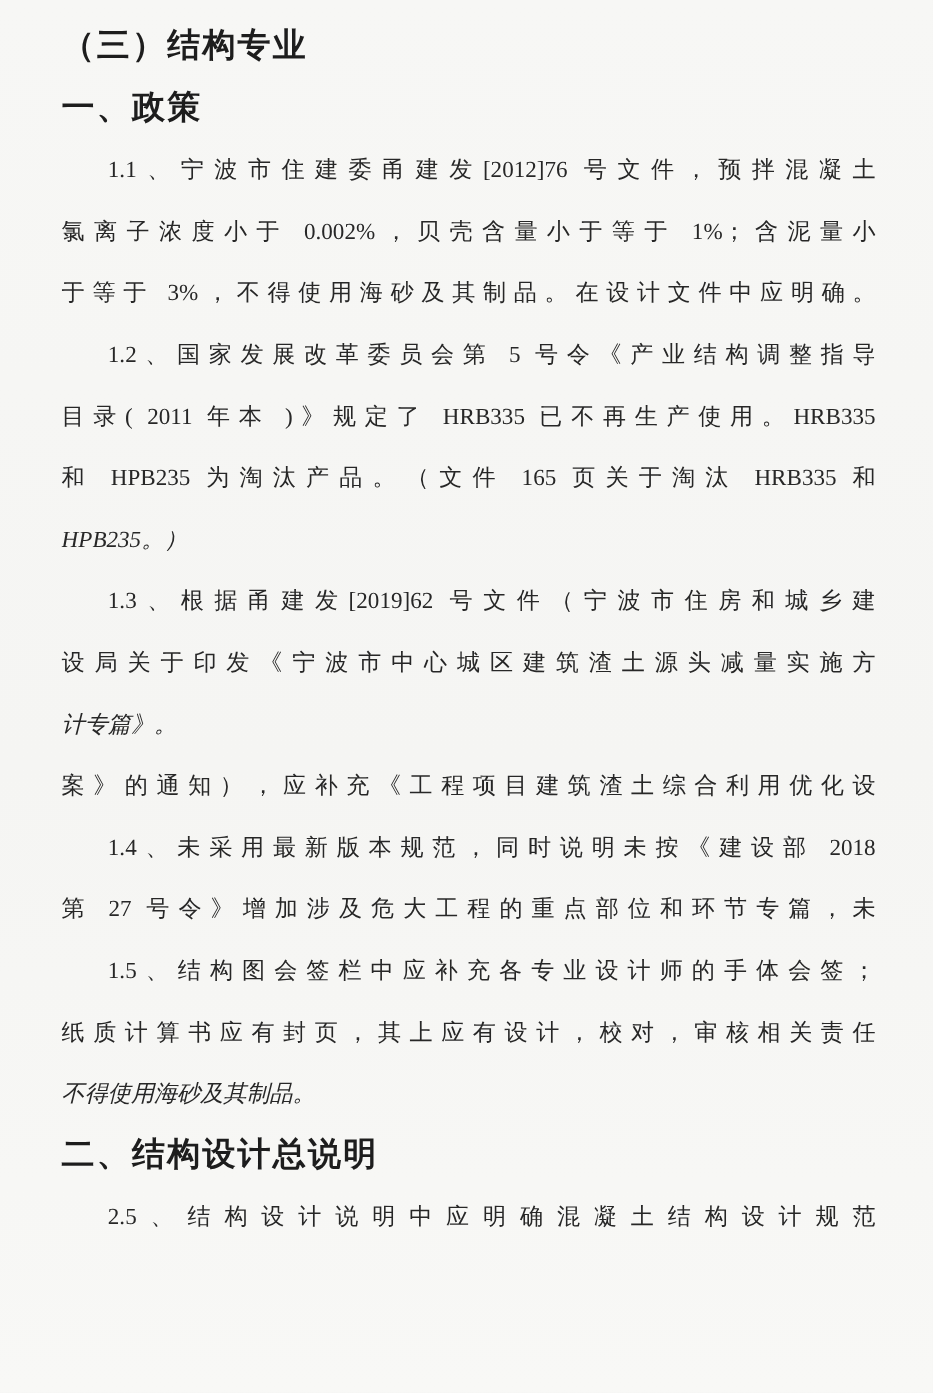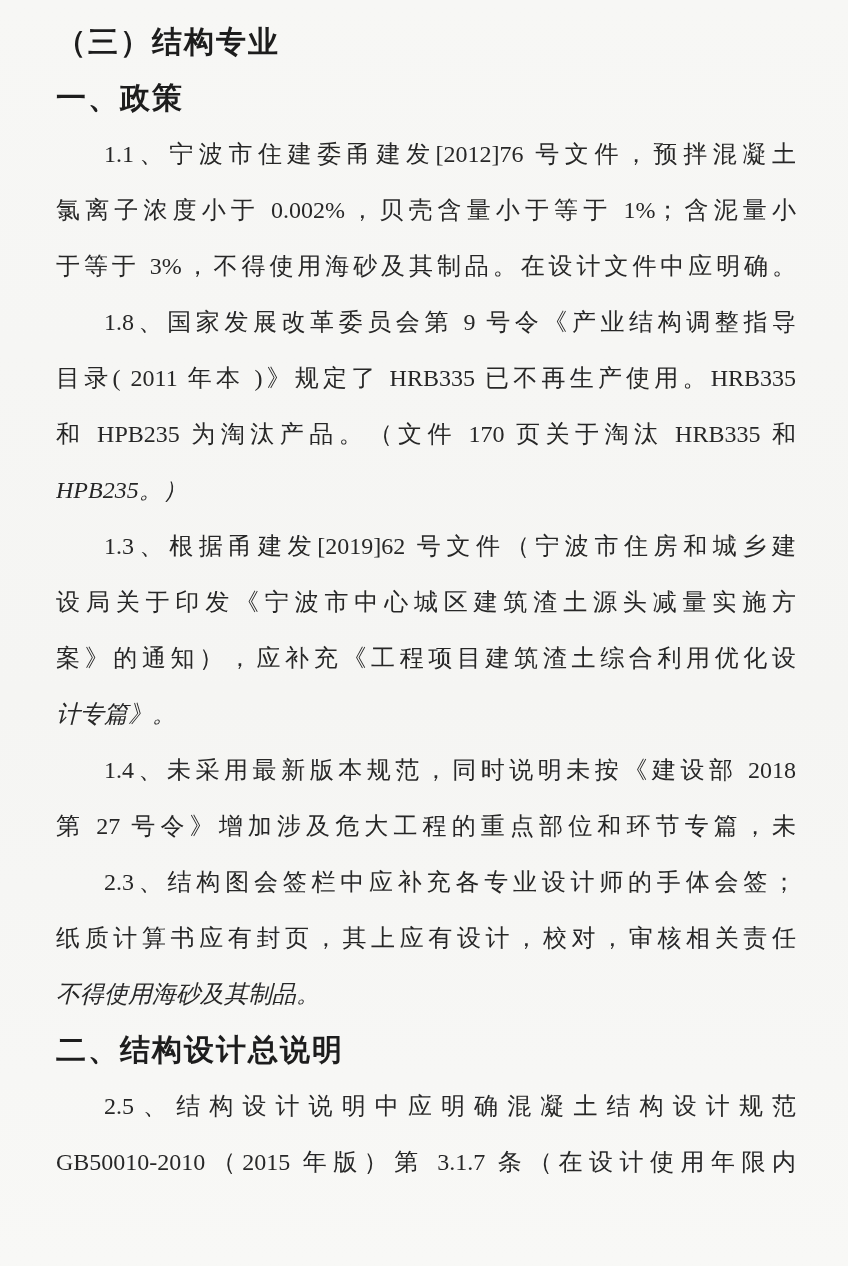--- a/index.html
+++ b/index.html
@@ -32,21 +32,21 @@
     color: #1d1d1d;
     letter-spacing: 2px;
     white-space: nowrap;
   }
 
   .para {
     margin: 0;
   }
 
   .line {
-    font-size: 24px;
+    font-size: 21px;
     line-height: 56px;
     color: #272727;
     text-align: justify;
     text-align-last: justify;
     text-justify: inter-character;
     white-space: normal;
     overflow: hidden;
     height: 56px;
   }
 
@@ -69,44 +69,43 @@
 
   <div class="section-heading">一、政策</div>
 
   <div class="para">
     <div class="line indent">1.1、宁波市住建委甬建发[2012]76 号文件，预拌混凝土</div>
     <div class="line">氯离子浓度小于 0.002%，贝壳含量小于等于 1%；含泥量小</div>
     <div class="line">于等于 3%，不得使用海砂及其制品。在设计文件中应明确。</div>
   </div>
 
   <div class="para">
-    <div class="line indent">1.8、国家发展改革委员会第 9 号令《产业结构调整指导</div>
+    <div class="line indent">1.2、国家发展改革委员会第 5 号令《产业结构调整指导</div>
     <div class="line">目录( 2011 年本 )》规定了 HRB335 已不再生产使用。HRB335</div>
-    <div class="line">和 HPB235 为淘汰产品。（文件 170 页关于淘汰 HRB335 和</div>
+    <div class="line">和 HPB235 为淘汰产品。（文件 165 页关于淘汰 HRB335 和</div>
     <div class="line short">HPB235。）</div>
   </div>
 
   <div class="para">
     <div class="line indent">1.3、根据甬建发[2019]62 号文件（宁波市住房和城乡建</div>
     <div class="line">设局关于印发《宁波市中心城区建筑渣土源头减量实施方</div>
+    <div class="line short">计专篇》。</div>
     <div class="line">案》的通知），应补充《工程项目建筑渣土综合利用优化设</div>
-    <div class="line short">计专篇》。</div>
   </div>
 
   <div class="para">
     <div class="line indent">1.4、未采用最新版本规范，同时说明未按《建设部 2018</div>
     <div class="line">第 27 号令》增加涉及危大工程的重点部位和环节专篇，未</div>
   </div>
 
   <div class="para">
-    <div class="line indent">2.3、结构图会签栏中应补充各专业设计师的手体会签；</div>
+    <div class="line indent">1.5、结构图会签栏中应补充各专业设计师的手体会签；</div>
     <div class="line">纸质计算书应有封页，其上应有设计，校对，审核相关责任</div>
     <div class="line short">不得使用海砂及其制品。</div>
   </div>
 
   <div class="section-heading">二、结构设计总说明</div>
 
   <div class="para">
     <div class="line indent">2.5、结构设计说明中应明确混凝土结构设计规范</div>
-    <div class="line">GB50010-2010（2015 年版）第 3.1.7 条（在设计使用年限内</div>
   </div>
 
 </div>
 
 </body></html>

